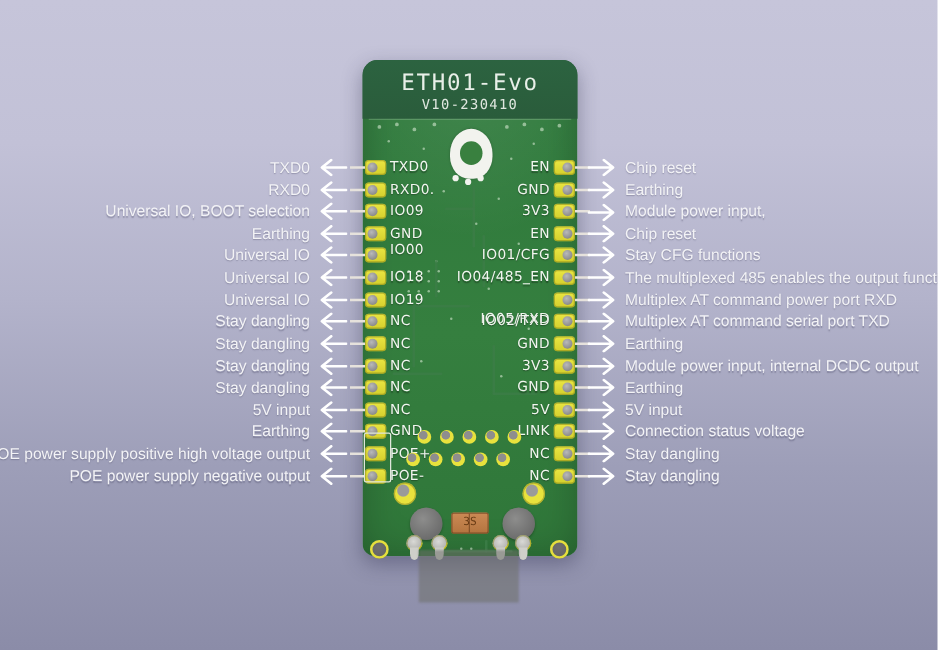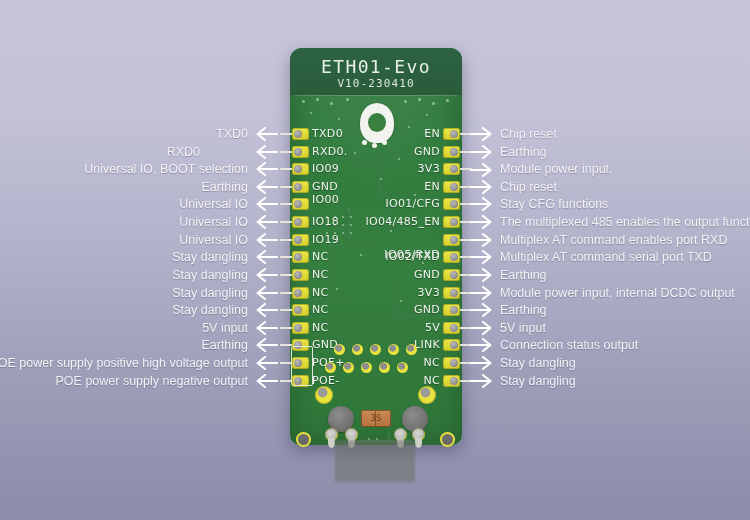--- a/index.html
+++ b/index.html
@@ -387,21 +387,21 @@
 
   <div class="shadowblk"></div>
 
   <div id="leftcol">
       <div class="callout left" style="top: 126px; width: 100%;">
         <span class="ctext">TXD0</span>
         <span class="arrow"><svg viewBox="0 0 24 14" width="24" height="14">
             <path d="M23 7 H4 M11 1 L3.5 7 L11 13" fill="none" stroke="#ffffff" stroke-width="2.1" stroke-linecap="round" stroke-linejoin="round"></path>
           </svg></span>
       </div>
-      <div class="callout left" style="top: 143.62px; width: 100%; gap: 48px;">
+      <div class="callout left" style="top: 143.62px; width: 100%;">
         <span class="ctext">RXD0</span>
         <span class="arrow"><svg viewBox="0 0 24 14" width="24" height="14">
             <path d="M23 7 H4 M11 1 L3.5 7 L11 13" fill="none" stroke="#ffffff" stroke-width="2.1" stroke-linecap="round" stroke-linejoin="round"></path>
           </svg></span>
       </div>
       <div class="callout left" style="top: 161.24px; width: 100%;">
         <span class="ctext">Universal IO, BOOT selection</span>
         <span class="arrow"><svg viewBox="0 0 24 14" width="24" height="14">
             <path d="M23 7 H4 M11 1 L3.5 7 L11 13" fill="none" stroke="#ffffff" stroke-width="2.1" stroke-linecap="round" stroke-linejoin="round"></path>
           </svg></span>
@@ -513,21 +513,21 @@
       <div class="callout right" style="top: 214.1px; width: 100%;">
         <span class="arrow"><svg viewBox="0 0 24 14" width="24" height="14">
             <path d="M1 7 H20 M13 1 L20.5 7 L13 13" fill="none" stroke="#ffffff" stroke-width="2.1" stroke-linecap="round" stroke-linejoin="round"></path>
           </svg></span>
         <span class="ctext">The multiplexed 485 enables the output function</span>
       </div>
       <div class="callout right" style="top: 231.72px; width: 100%;">
         <span class="arrow"><svg viewBox="0 0 24 14" width="24" height="14">
             <path d="M1 7 H20 M13 1 L20.5 7 L13 13" fill="none" stroke="#ffffff" stroke-width="2.1" stroke-linecap="round" stroke-linejoin="round"></path>
           </svg></span>
-        <span class="ctext">Multiplex AT command enables port RXD</span>
+        <span class="ctext">Multiplex AT command power port RXD</span>
       </div>
       <div class="callout right" style="top: 249.34px; width: 100%;">
         <span class="arrow"><svg viewBox="0 0 24 14" width="24" height="14">
             <path d="M1 7 H20 M13 1 L20.5 7 L13 13" fill="none" stroke="#ffffff" stroke-width="2.1" stroke-linecap="round" stroke-linejoin="round"></path>
           </svg></span>
         <span class="ctext">Multiplex AT command serial port TXD</span>
       </div>
       <div class="callout right" style="top: 266.96px; width: 100%;">
         <span class="arrow"><svg viewBox="0 0 24 14" width="24" height="14">
             <path d="M1 7 H20 M13 1 L20.5 7 L13 13" fill="none" stroke="#ffffff" stroke-width="2.1" stroke-linecap="round" stroke-linejoin="round"></path>
@@ -549,21 +549,21 @@
       <div class="callout right" style="top: 319.82px; width: 100%;">
         <span class="arrow"><svg viewBox="0 0 24 14" width="24" height="14">
             <path d="M1 7 H20 M13 1 L20.5 7 L13 13" fill="none" stroke="#ffffff" stroke-width="2.1" stroke-linecap="round" stroke-linejoin="round"></path>
           </svg></span>
         <span class="ctext">5V input</span>
       </div>
       <div class="callout right" style="top: 337.44px; width: 100%;">
         <span class="arrow"><svg viewBox="0 0 24 14" width="24" height="14">
             <path d="M1 7 H20 M13 1 L20.5 7 L13 13" fill="none" stroke="#ffffff" stroke-width="2.1" stroke-linecap="round" stroke-linejoin="round"></path>
           </svg></span>
-        <span class="ctext">Connection status output</span>
+        <span class="ctext">Connection status voltage</span>
       </div>
       <div class="callout right" style="top: 355.06px; width: 100%;">
         <span class="arrow"><svg viewBox="0 0 24 14" width="24" height="14">
             <path d="M1 7 H20 M13 1 L20.5 7 L13 13" fill="none" stroke="#ffffff" stroke-width="2.1" stroke-linecap="round" stroke-linejoin="round"></path>
           </svg></span>
         <span class="ctext">Stay dangling</span>
       </div>
       <div class="callout right" style="top: 372.68px; width: 100%;">
         <span class="arrow"><svg viewBox="0 0 24 14" width="24" height="14">
             <path d="M1 7 H20 M13 1 L20.5 7 L13 13" fill="none" stroke="#ffffff" stroke-width="2.1" stroke-linecap="round" stroke-linejoin="round"></path>

